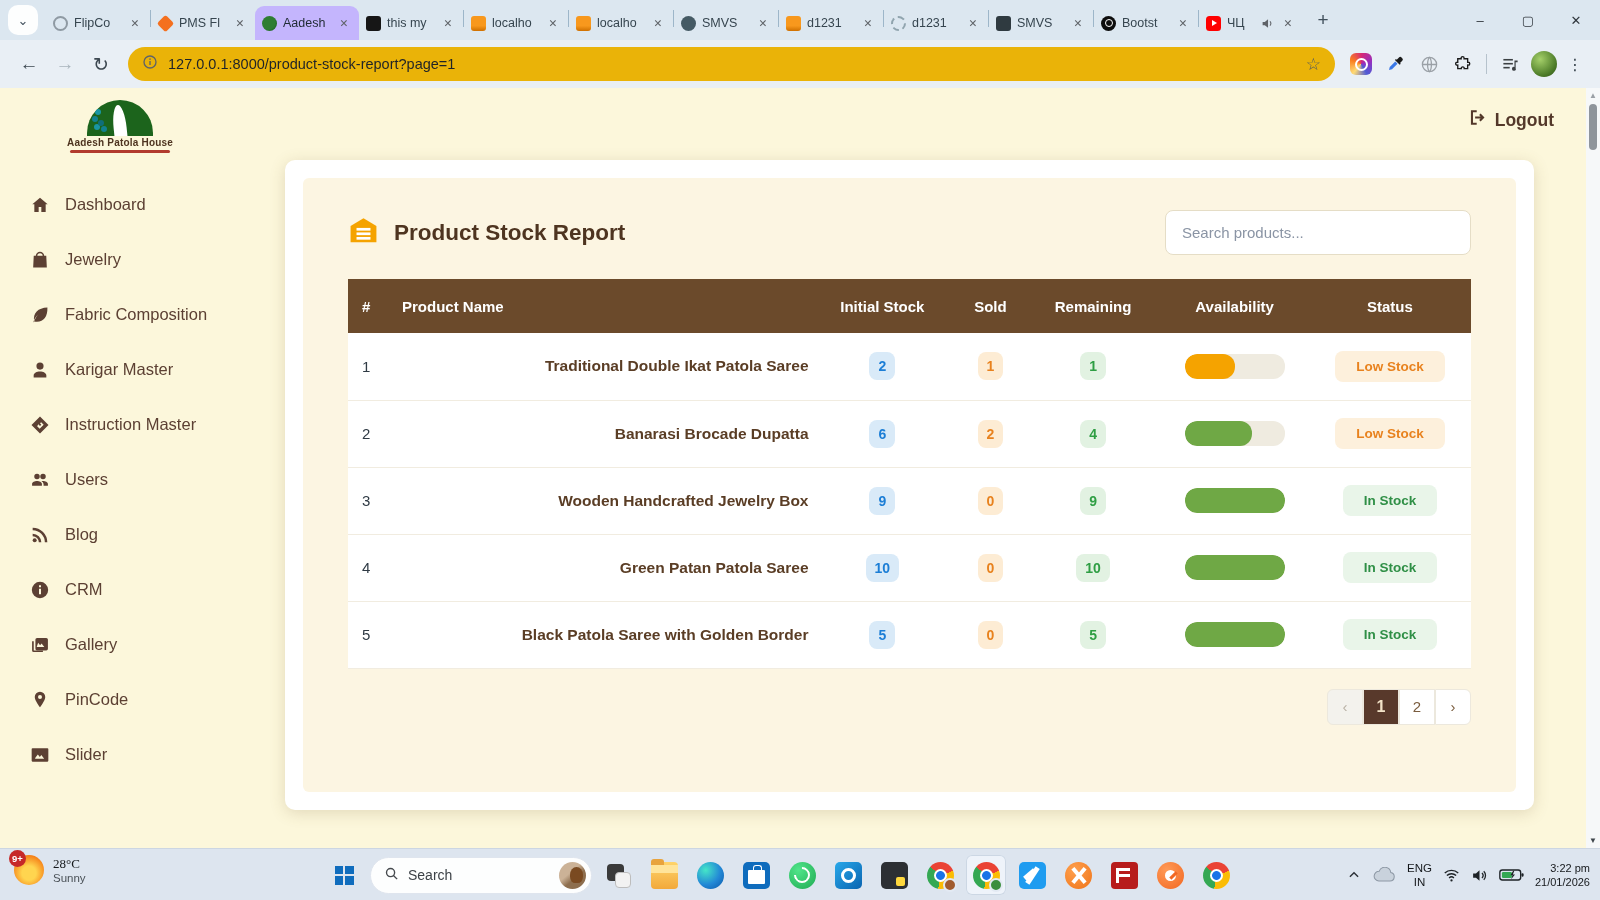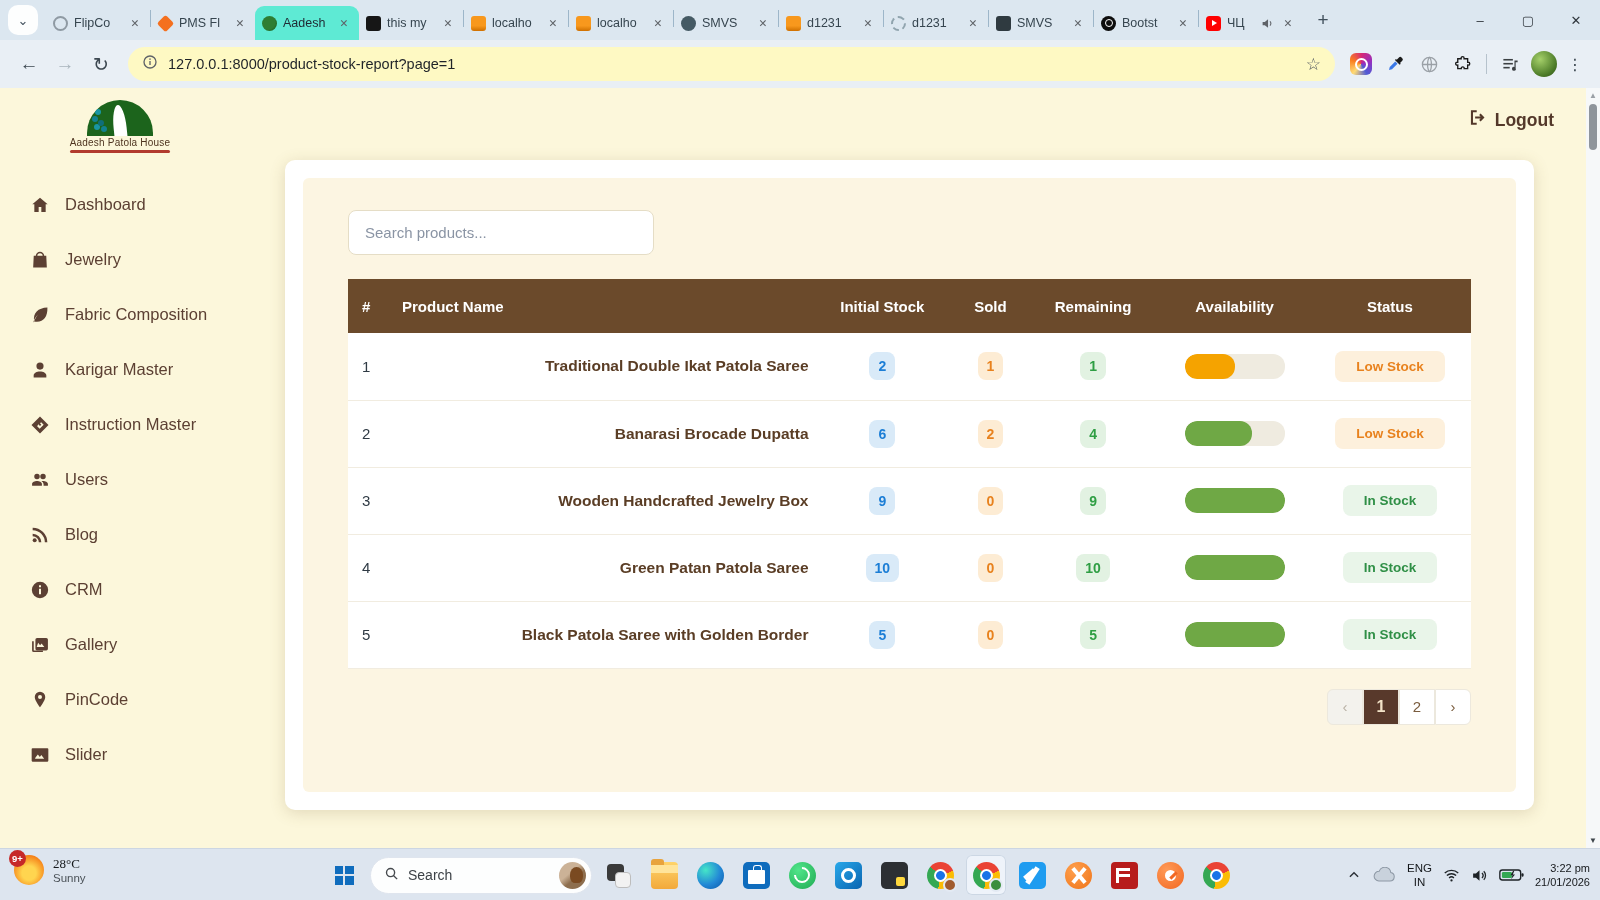--- a/index.html
+++ b/index.html
@@ -7,21 +7,21 @@
   .browser{position:relative;width:1600px;height:900px;overflow:hidden;background:#fff;
     font-family:"Liberation Sans","DejaVu Sans",sans-serif;}
 
   
   .tabstrip{height:40px;background:#dce7f0;display:flex;align-items:flex-end;padding-left:8px;position:relative;}
   .tab-overflow{width:30px;height:30px;margin:0 8px 5px 0;background:#fdfefe;border-radius:10px;
     display:flex;align-items:center;justify-content:center;font-size:13px;color:#41505c;flex:none;}
   .tabs{display:flex;align-items:flex-end;height:40px;}
   .tab{height:34px;width:104px;display:flex;align-items:center;gap:6px;padding:0 7px;
     border-radius:9px 9px 0 0;color:#36454f;font-size:12.5px;flex:none;}
-  .tab.active{background:#5eead4;color:#1f2a33;}
+  .tab.active{background:#c4b5fd;color:#1f2a33;}
   .tab-divider{width:1px;height:17px;background:#9db6c9;align-self:center;margin-bottom:3px;flex:none;}
   .fav{width:15px;height:15px;flex:none;position:relative;}
   .fav-flipkart{border:2.5px solid #8f9aa3;border-radius:50%;}
   .fav-pms{background:#f4701f;border-radius:3px;transform:rotate(45deg) scale(.82);}
   .fav-aadesh{background:radial-gradient(circle at 40% 42%,#2e7d32 55%,#14501a);border-radius:50%;}
   .fav-dark-square{background:#161616;border-radius:3px;}
   .fav-phpmyadmin{background:linear-gradient(180deg,#f8981d 65%,#cf7000);border-radius:3px;}
   .fav-dark-globe{background:#455a64;border-radius:50%;}
   .fav-gray-ring{border:2.5px dashed #90a4ae;border-radius:50%;}
   .fav-dark-statue{background:#2f3a40;border-radius:3px;}
@@ -37,21 +37,21 @@
   .newtab{width:28px;height:28px;margin:0 0 6px 6px;display:flex;align-items:center;justify-content:center;
     font-size:19px;color:#41505c;border-radius:50%;}
   .win-controls{position:absolute;right:0;top:0;height:40px;display:flex;}
   .win-btn{width:48px;height:40px;display:flex;align-items:center;justify-content:center;font-size:13px;color:#30373d;}
 
   
   .toolbar{height:48px;background:#e9eff5;display:flex;align-items:center;padding:0 12px;gap:2px;}
   .nav-btn{width:34px;height:34px;border-radius:50%;display:flex;align-items:center;justify-content:center;
     font-size:19px;color:#3c4750;flex:none;}
   .nav-btn.disabled{color:#a9b4bc;}
-  .addressbar{flex:1;height:34px;background:#fef9c3;border-radius:17px;display:flex;align-items:center;
+  .addressbar{flex:1;height:34px;background:#eab308;border-radius:17px;display:flex;align-items:center;
     padding:0 14px;margin:0 8px;min-width:0;}
   .url-text{font-size:14.5px;color:#1f2328;margin-left:10px;flex:1;white-space:nowrap;overflow:hidden;}
   .star-btn{font-size:17px;color:#50585f;flex:none;}
   .ext-btn{width:32px;height:32px;display:flex;align-items:center;justify-content:center;flex:none;}
   .insta-ext{width:22px;height:22px;border-radius:6px;position:relative;
     background:conic-gradient(from 220deg,#feda75,#fa7e1e,#d62976,#962fbf,#4f5bd5,#feda75);}
   .insta-ext::after{content:"";position:absolute;inset:4.5px;border:2px solid #fff;border-radius:50%;}
   .toolbar-sep{width:1px;height:20px;background:#b6c2cc;margin:0 5px;flex:none;}
   .avatar{width:26px;height:26px;border-radius:50%;flex:none;
     background:radial-gradient(circle at 35% 32%,#a5d06a,#4e7d29 65%,#2c4d14);}
@@ -64,21 +64,21 @@
   .sb-thumb{position:absolute;top:16px;left:3px;width:8px;height:46px;background:#8f959b;border-radius:4px;}
   .sb-down{position:absolute;bottom:3px;left:0;width:14px;text-align:center;font-size:8px;color:#3f464c;}
 
   .sidebar{width:260px;flex:none;padding-top:12px;}
   .logo{width:170px;margin-left:35px;display:flex;flex-direction:column;align-items:center;}
   .logo-dome{width:66px;height:36px;background:#1c641c;border-radius:66px 66px 0 0;position:relative;overflow:hidden;}
   .logo-dome::before{content:"";position:absolute;left:8px;top:9px;width:6px;height:6px;border-radius:50%;
     background:#1996a3;box-shadow:-3px 7px 0 #12818f,3px 11px 0 #0f6e7a,-1px 15px 0 #1996a3,6px 17px 0 #12818f;}
   .logo-dome::after{content:"";position:absolute;left:26px;top:5px;width:13px;height:34px;background:#fff;
     border-radius:60% 60% 20% 20%/80% 80% 10% 10%;transform:rotate(-6deg);}
-  .logo-title{font-size:10px;font-weight:normal;color:#4e3420;margin-top:1px;letter-spacing:.2px;}
+  .logo-title{font-size:10px;font-weight:bold;color:#4e3420;margin-top:1px;letter-spacing:.2px;}
   .logo-tagline{width:100px;height:3px;background:#b23b2e;border-radius:2px;margin-top:2px;}
   .nav{margin-top:24px;}
   .nav-item{height:55px;display:flex;align-items:center;gap:15px;padding-left:30px;color:#5c4033;
     font-size:16.5px;font-weight:500;cursor:default;}
   .nav-icon{width:20px;height:20px;flex:none;display:flex;}
   .nav-icon svg{width:20px;height:20px;fill:currentColor;}
 
   .main{flex:1;position:relative;min-width:0;}
   .logout-btn{position:absolute;top:20px;right:46px;display:flex;align-items:center;gap:8px;
     color:#53382a;font-weight:bold;font-size:17.5px;cursor:default;}
@@ -436,20 +436,31 @@
               <path d="M11 4H5v16h6"></path>
               <path d="M15 8l4 4-4 4M19 12H9"></path>
             </svg>
         </span>
         <span>Logout</span>
       </div>
 
       <div class="card">
         <div class="panel">
           <div class="panel-head">
+            <div class="head-left">
+              <span>
+                <svg viewBox="0 0 24 24" width="31" height="31">
+                    <path d="M12 2.6 2 8.6V21h20V8.6z" fill="#f5a300"></path>
+                    <rect x="6.6" y="10" width="10.8" height="2.1" fill="#fff"></rect>
+                    <rect x="6.6" y="13.5" width="10.8" height="2.1" fill="#fff"></rect>
+                    <rect x="6.6" y="17" width="10.8" height="2.1" fill="#fff"></rect>
+                  </svg>
+              </span>
+              <span class="report-title">Product Stock Report</span>
+            </div>
             <input class="search-input" type="text" placeholder="Search products..." style="">
           </div>
 
           <table class="report">
             <thead>
                 <tr id="thead-row">
                   <th class="col-hash">#</th>
                   <th class="col-name">Product Name</th>
                   <th class="">Initial Stock</th>
                   <th class="">Sold</th>

